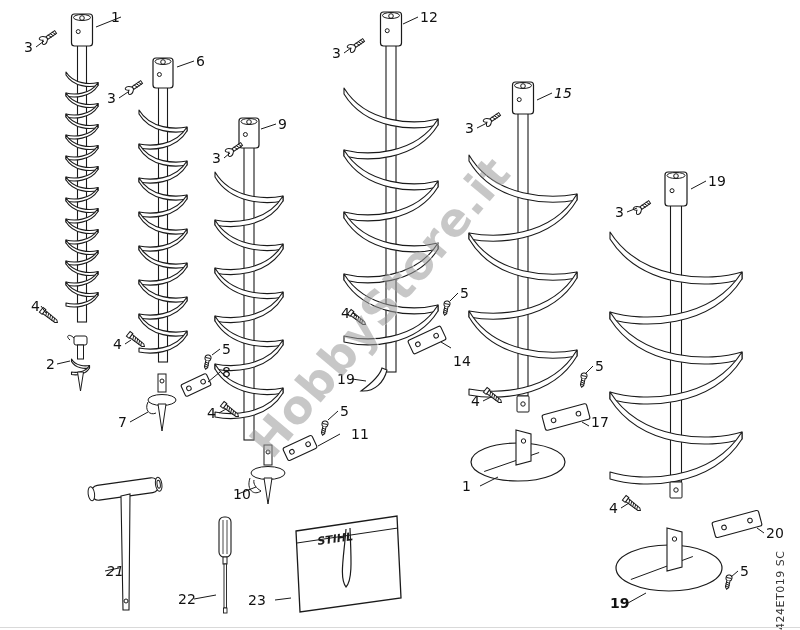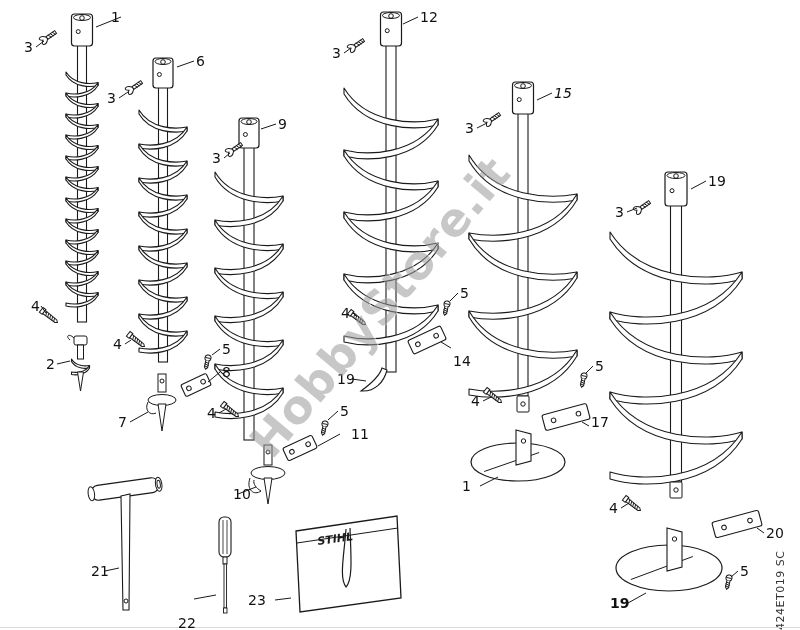--- a/index.html
+++ b/index.html
@@ -435,16 +435,16 @@
     <div class="callout" style="left: 471px; top: 394px;">4</div>
     <div class="callout" style="left: 595px; top: 359px;">5</div>
     <div class="callout" style="left: 591px; top: 396px; margin-top: 19px;">17</div>
     <div class="callout" style="left: 462px; top: 479px;">1</div>
     <div class="callout" style="left: 708px; top: 174px;">19</div>
     <div class="callout" style="left: 615px; top: 205px;">3</div>
     <div class="callout" style="left: 609px; top: 501px;">4</div>
     <div class="callout" style="left: 740px; top: 564px;">5</div>
     <div class="callout" style="left: 766px; top: 526px;">20</div>
     <div class="callout" style="left: 610px; top: 596px; font-weight: bold;">19</div>
-    <div class="callout" style="left: 91px; top: 564px;">21</div>
-    <div class="callout" style="left: 178px; top: 592px; margin-top: 24px;">22</div>
+    <div class="callout" style="left: 106px; top: 564px; font-style: italic;">21</div>
+    <div class="callout" style="left: 178px; top: 592px;">22</div>
     <div class="callout" style="left: 248px; top: 593px;">23</div>
   </div>
 
 </body></html>

